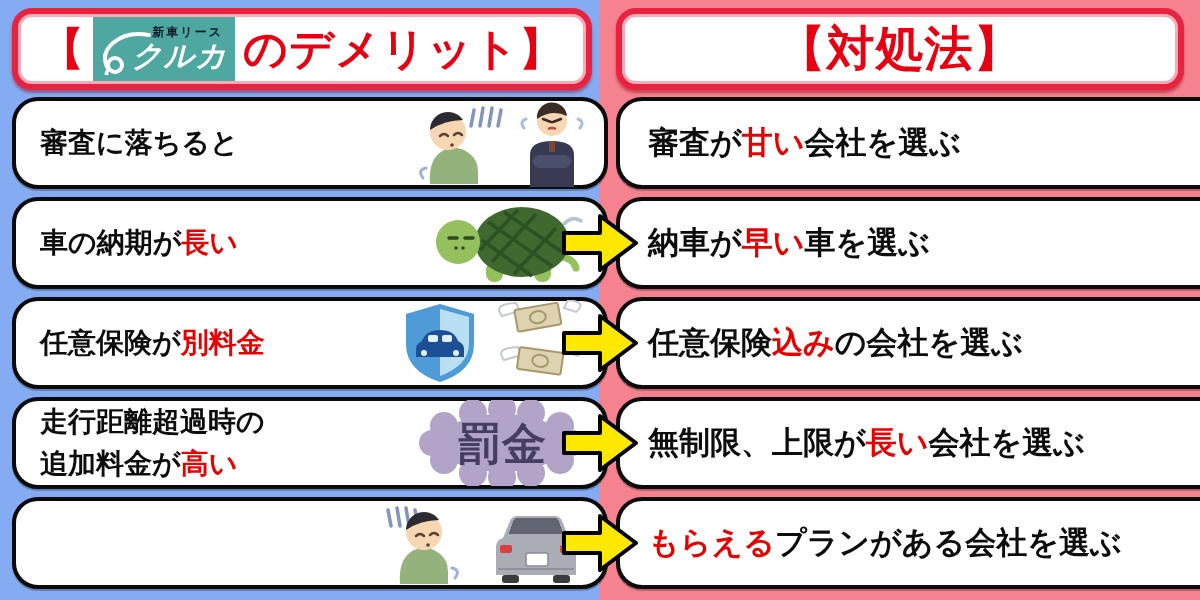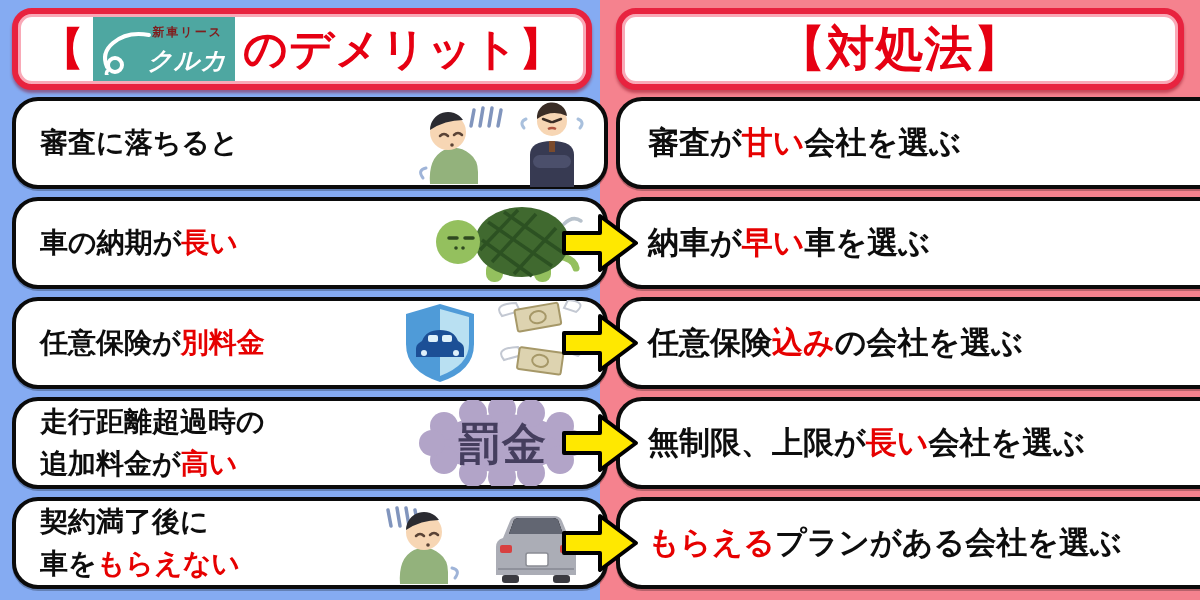--- a/index.html
+++ b/index.html
@@ -23,22 +23,22 @@
   .hdr-left{left:12px;width:580px;}
   .hdr-right{left:616px;width:568px;}
   .hdr-title{color:#e60012;font-size:44px;font-weight:900;letter-spacing:1px;white-space:nowrap;}
   .hdr-right .hdr-title{font-size:48px;}
 
   
   .logo{
     position:relative;width:142px;height:64px;background:#4ea7a1;
     margin:0 8px;flex:0 0 auto;
   }
-  .logo-tagline{position:absolute;top:7px;right:12px;color:#7f1d1d;font-size:12px;letter-spacing:2px;font-weight:bold;margin-left:32px;}
-  .logo-name{position:absolute;bottom:4px;right:8px;color:#fff;font-size:25px;font-weight:900;font-style:italic;letter-spacing:1px;}
+  .logo-tagline{position:absolute;top:7px;right:12px;color:#0f172a;font-size:12px;letter-spacing:2px;font-weight:bold;margin-left:32px;}
+  .logo-name{position:absolute;bottom:4px;right:8px;color:#fff;font-size:30px;font-weight:900;font-style:italic;letter-spacing:1px;}
   .logo-car{position:absolute;left:4px;top:6px;}
 
   
   .rowbox{
     position:absolute;height:92px;background:#fff;
     border:4px solid #0b0b0b;border-radius:26px;box-sizing:border-box;
     box-shadow:0 2px 0 rgba(0,0,0,.25);
   }
   .rowbox-left{left:12px;width:596px;}
   .rowbox-right{left:616px;width:682px;}
@@ -213,24 +213,20 @@
       <span>任意保険</span><span class="em">込み</span><span>の会社を選ぶ</span>
     </div>
   </div>
   <div class="rowbox rowbox-right r3">
     <div class="rtxt">
       <span>無制限、上限が</span><span class="em">長い</span><span>会社を選ぶ</span>
     </div>
   </div>
 
   <div class="rowbox rowbox-left r4">
-    <div class="ltxt">
-      <span>契約満了後に</span><br>
-      <span>車を</span><span class="em">もらえない</span>
-    </div>
     <div class="illus">
       <svg width="92" height="82" viewBox="0 0 92 82">
         <path d="M8 8 l3 16 M17 6 l3 18 M26 6 l3 18 M35 8 l3 16" stroke="#8195bd" stroke-width="3.5" fill="none" stroke-linecap="round" transform="translate(-2,0)"></path>
         <path d="M70 66 q9 2 3 10" stroke="#9fb4d8" stroke-width="3" fill="none" stroke-linecap="round"></path>
         <path d="M18 82 Q16 56 32 48 Q46 42 58 52 Q66 58 66 70 L66 82 Z" fill="#93b27c"></path>
         <circle cx="42" cy="30" r="18" fill="#f7d6b4"></circle>
         <path d="M24 28 a18 18 0 0 1 33 -10 q-18 0 -33 10z" fill="#2b2b31"></path>
         <path d="M34 34 q4 -4 8 0 M48 33 q4 -4 8 0" stroke="#5a4336" stroke-width="2.5" fill="none" stroke-linecap="round"></path>
         <circle cx="46" cy="43" r="1.8" fill="#5a4336"></circle>
       </svg>

